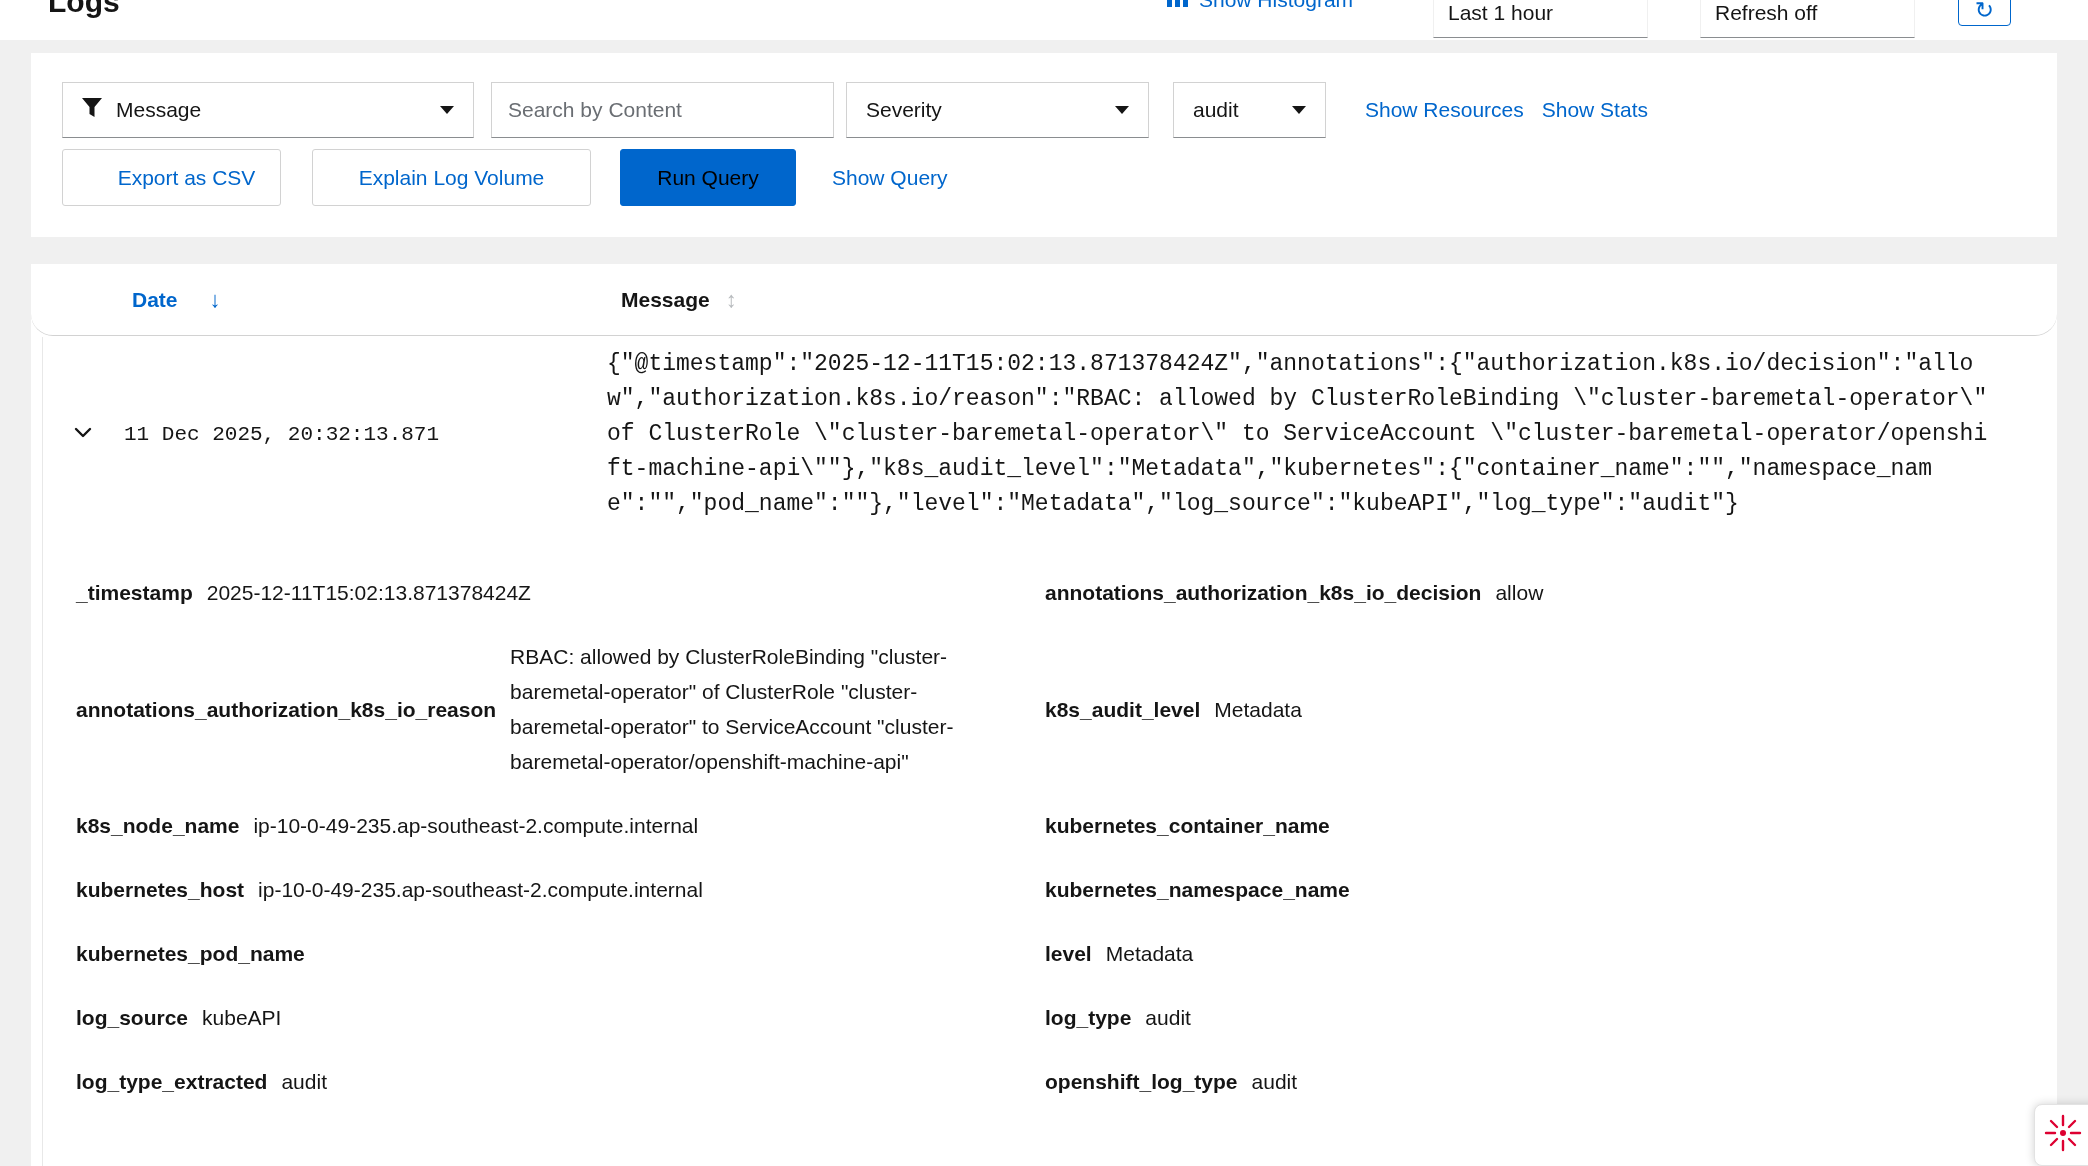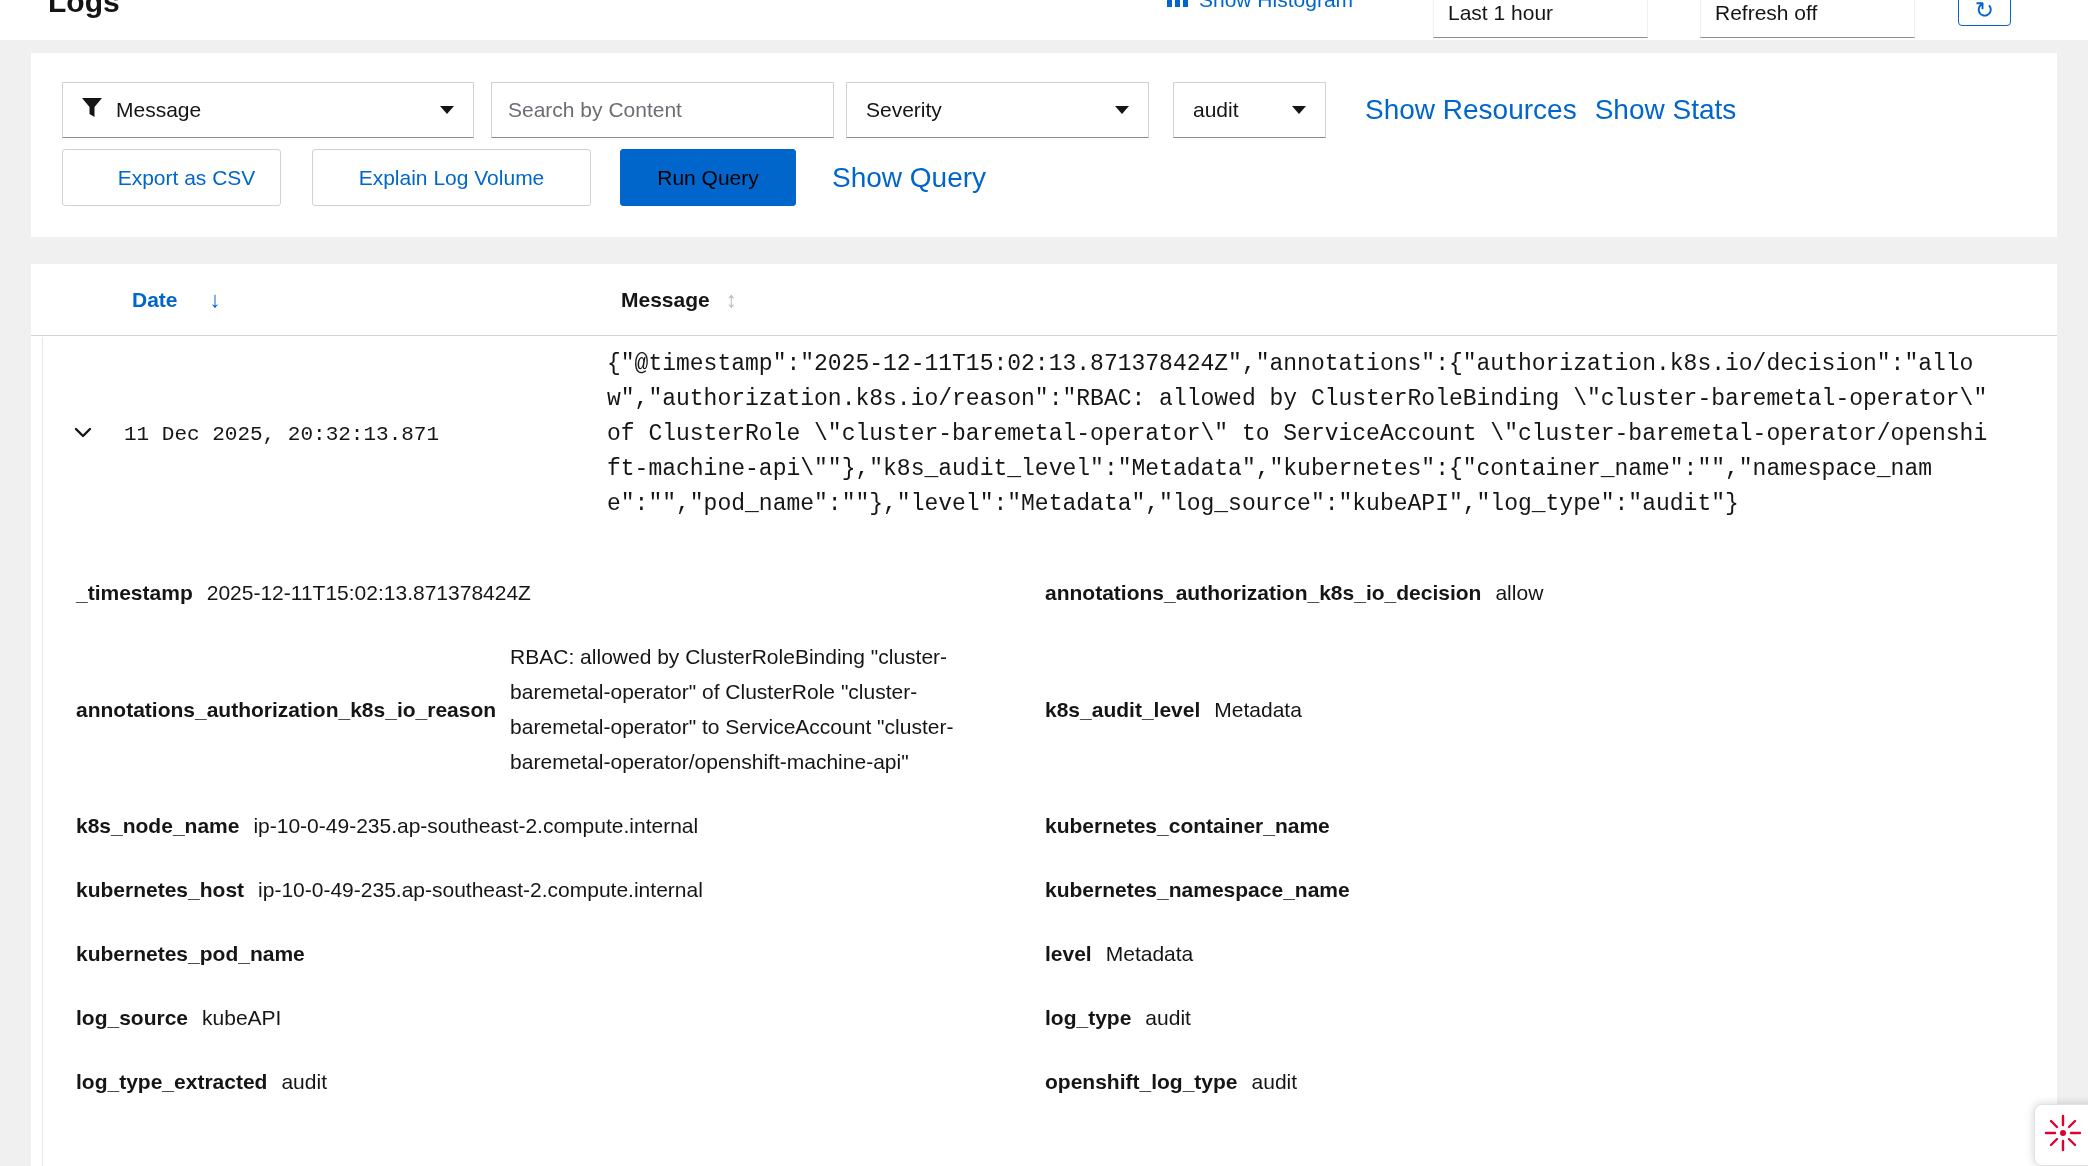--- a/index.html
+++ b/index.html
@@ -34,33 +34,33 @@
     display:flex; align-items:center; font-size:21px; }
   .dd { cursor:pointer; padding:0 19px; }
   .dd-content { width:412px; gap:14px; margin-right:17px; }
   .search-input { width:343px; margin-right:12px; padding:8px 16px; font-family:"Liberation Sans",sans-serif; color:#151515; outline:none; }
   .search-input::placeholder { color:#6a6e73; }
   .dd-severity { width:303px; margin-right:24px; }
   .dd-tenant { width:153px; margin-right:39px; }
   .caret { margin-left:auto; width:0; height:0;
     border-left:7px solid transparent; border-right:7px solid transparent; border-top:8px solid #151515; }
   .toolbar-links { display:flex; align-items:center; gap:18px; }
-  .link { color:#0066cc; font-size:28px; text-decoration:none; cursor:pointer; }
+  .link { color:#0066cc; font-size:21px; text-decoration:none; cursor:pointer; }
 
   .button-row { display:flex; align-items:center; margin-top:11px; }
   .btn { height:57px; border-radius:3px; font-size:21px; display:inline-flex; align-items:center; justify-content:center; cursor:pointer; }
   .btn-outline { background:#fff; border:1px solid #d2d2d2; color:#0066cc; }
   .btn-export { min-width:219px; margin-right:31px;padding-left:36px; }
   .btn-explain { min-width:279px; margin-right:29px; }
   .btn-primary { background:#0066cc; border:1px solid #0066cc; color:#000000; min-width:176px; margin-right:36px; }
 
   
   .table-card { position:relative; background:#fff; margin-top:27px; height:902px; overflow:hidden; }
   .vline { position:absolute; left:11px; top:73px; bottom:0; width:1px; background:#e8e8e8; }
-  .thead { display:flex; align-items:center; height:72px; border-bottom:1px solid #d2d2d2; font-size:21px; font-weight:700; }
+  .thead { display:flex; align-items:center; height:72px; border-bottom:1px solid #d2d2d2; font-size:21px; font-weight:700;border-radius:22px; }
   .th-date { margin-left:101px; width:489px; color:#0066cc; display:flex; align-items:center; gap:32px; cursor:pointer; }
   .sort-desc { font-weight:700; font-size:22px; }
   .th-msg { color:#151515; display:flex; align-items:center; gap:16px; cursor:pointer; }
   .sort-both { color:#b8bbbe; font-weight:400; font-size:22px; }
 
   .log-row { display:flex; align-items:center; padding-left:42px; }
   .expander { width:51px; display:flex; align-items:center; cursor:pointer; background:none; border:none; padding:0; }
   .row-date { width:483px; font-family:"Liberation Mono","DejaVu Sans Mono",monospace; font-size:21px; }
   .row-msg { width:100ch; font-family:"Liberation Mono","DejaVu Sans Mono",monospace;
     font-size:23px; line-height:35px; word-break:break-all; padding:11px 0; }

